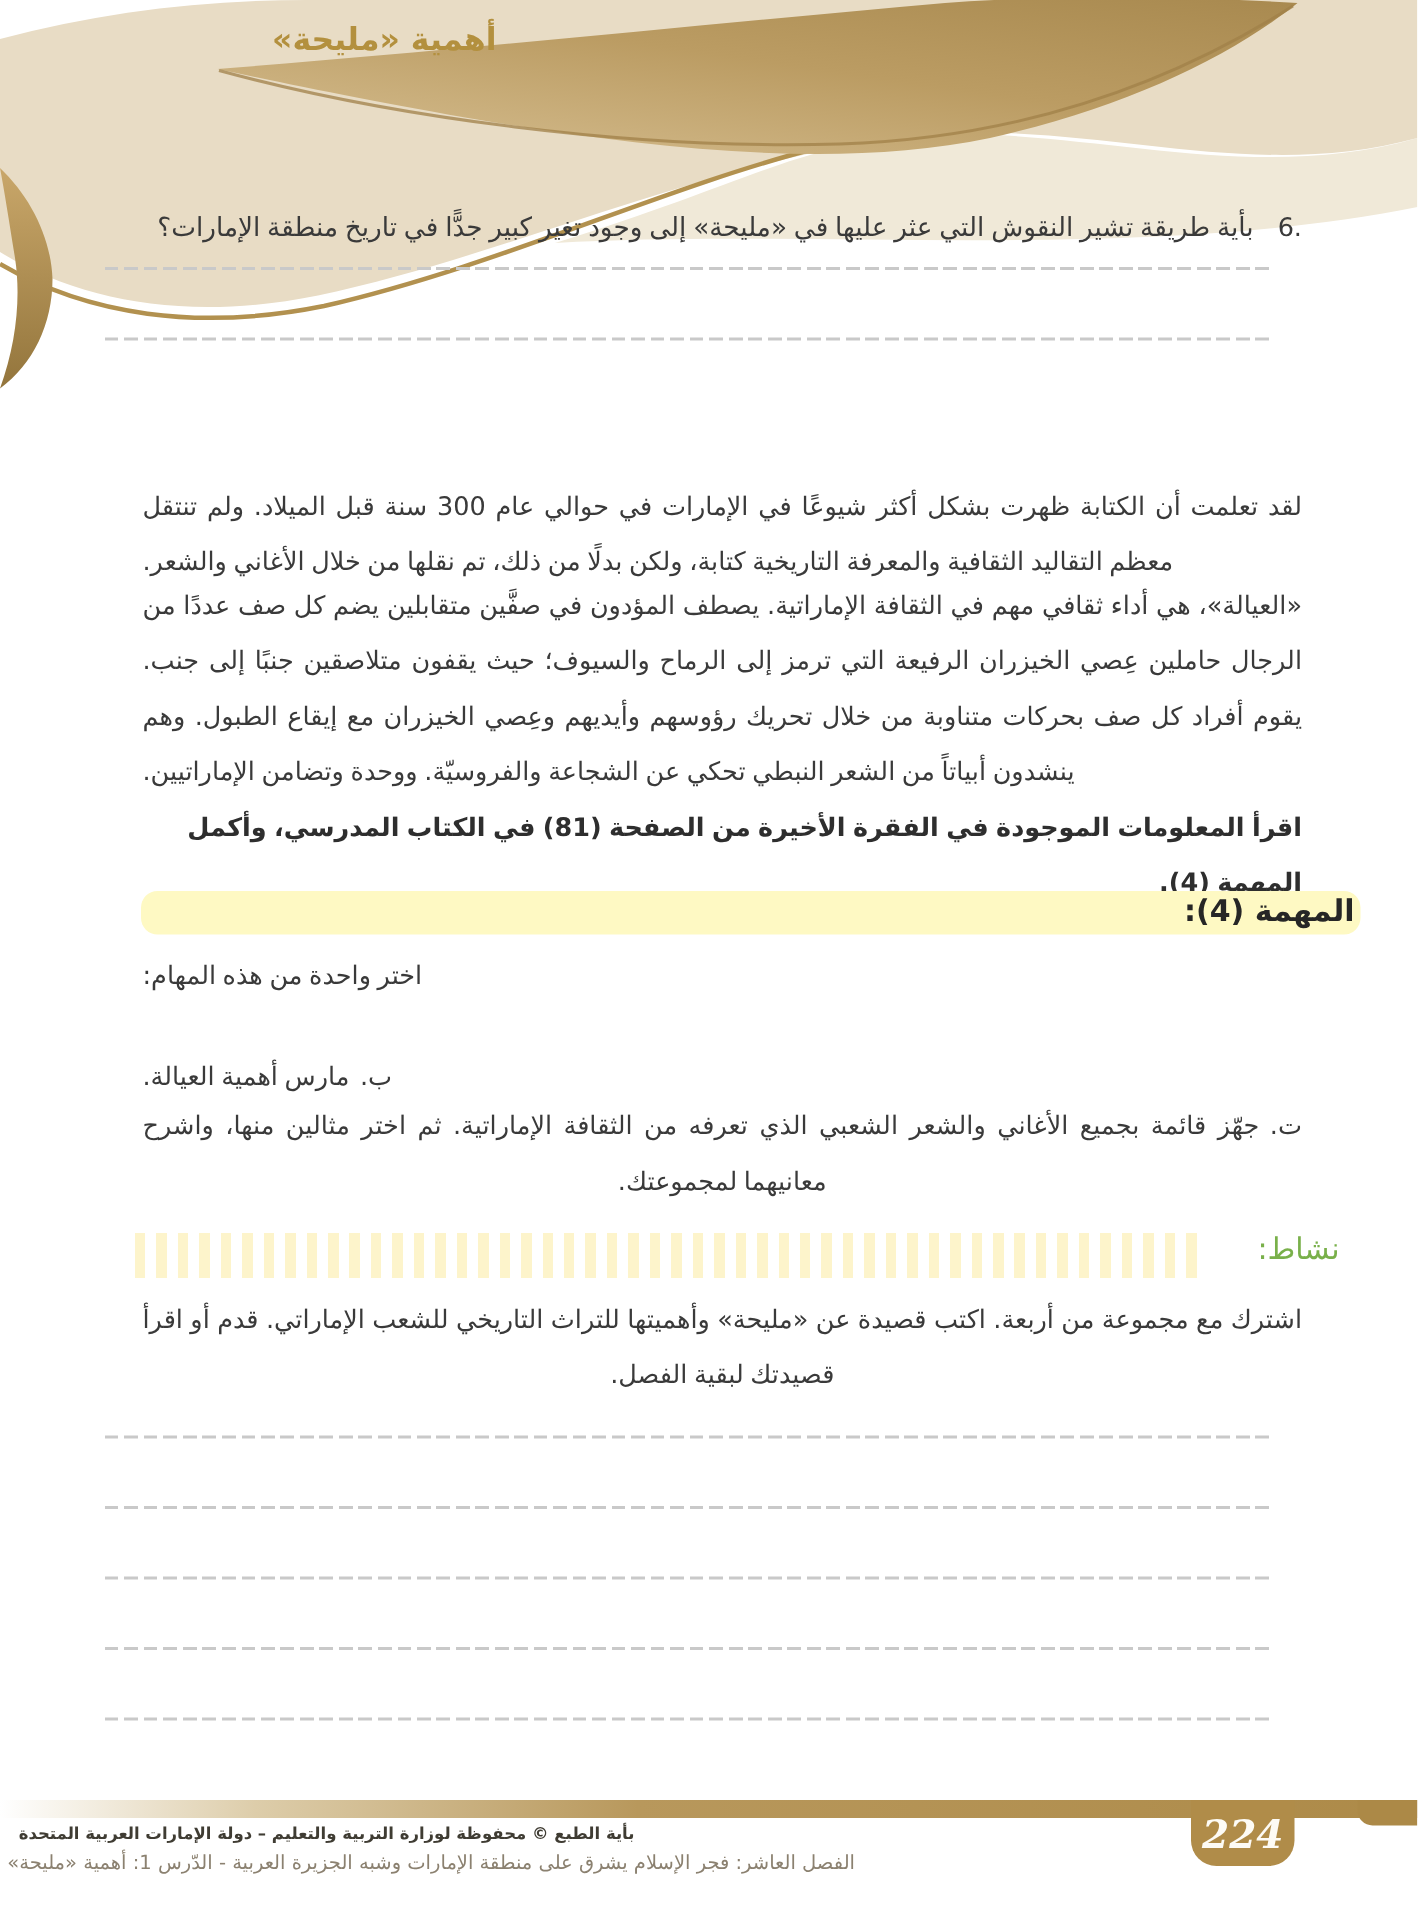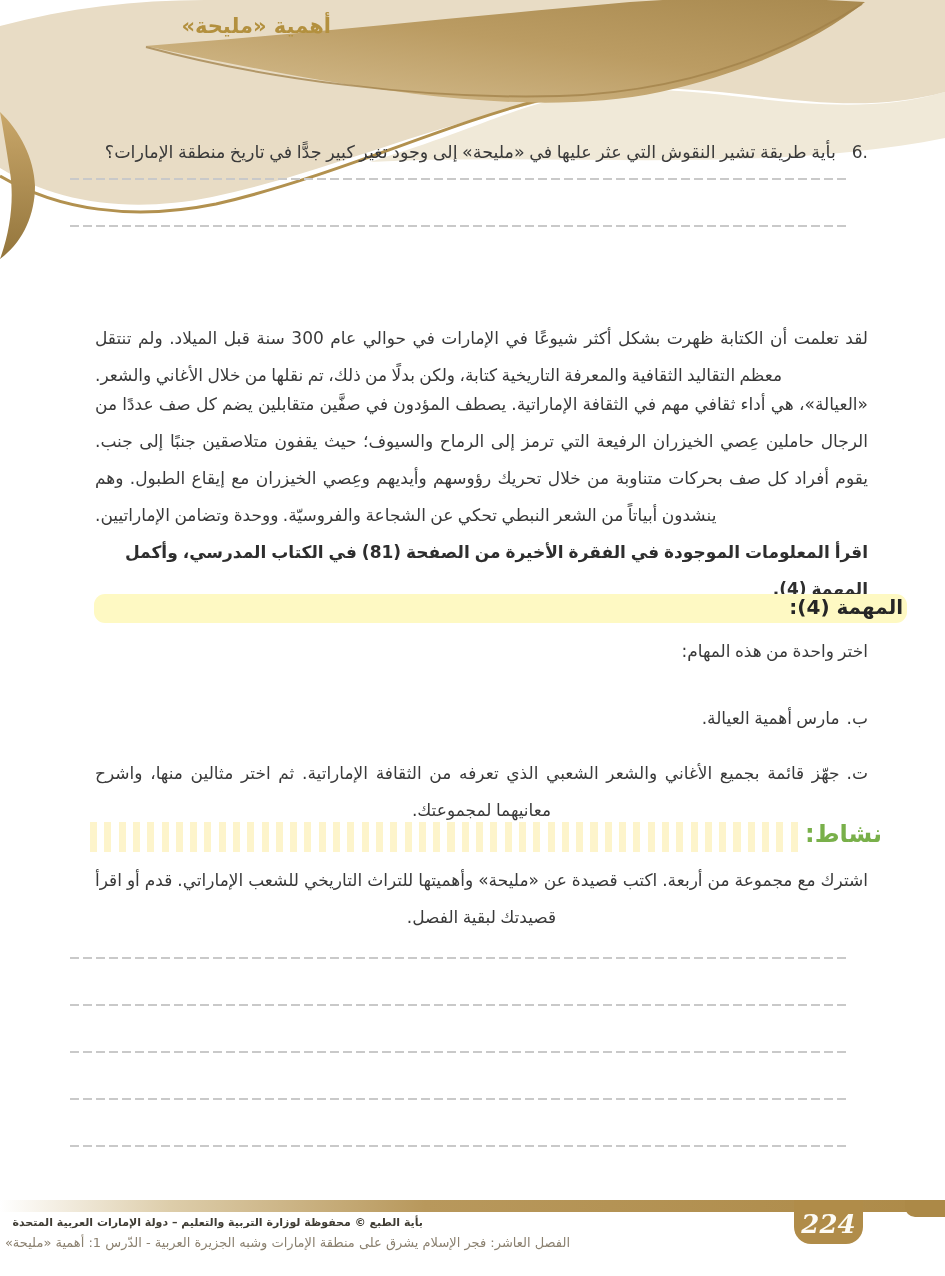--- a/index.html
+++ b/index.html
@@ -11,21 +11,21 @@
   
   .header-wave { position:absolute; top:0; left:0; width:945px; height:260px; }
   .page-title {
     position:absolute; top:14px; right:614px; white-space:nowrap;
     font-size:21px; font-weight:bold; color:#b3903e;
   }
   
   .txt { font-size:17px; line-height:37px; word-spacing:-1px; }
   .para { text-align:justify; text-align-last:left; }
   .para-center-last { text-align:justify; text-align-last:center; }
-  .right { text-align:right; }
+  .right { text-align:left; }
   
   .question { position:absolute; top:108px; right:77px; left:77px; line-height:32px; font-size:17.5px;margin-top:28px; }
   .q-num { direction:ltr; display:inline-block; margin-left:16px; font-size:17px; }
   
   .ans-line {
     position:absolute; left:70px; width:780px; height:2px;
     background:repeating-linear-gradient(90deg,#c9c9c9 0 9px, transparent 9px 13px);
   }
   
   .section-heading {
@@ -42,31 +42,31 @@
     background:#fef9c3;
     border-radius:11px;
   }
   .task-title {
     position:absolute; top:0; right:4px; line-height:27px;
     font-size:20px; font-weight:bold; color:#262626; white-space:nowrap;
   }
   .task-intro { position:absolute; top:633px; right:77px; width:773px; }
   .task-item-a { position:absolute; top:667px; right:77px; width:773px; }
   .task-item-b { position:absolute; top:700px; right:77px; width:773px; }
-  .task-item-t { position:absolute; top:755px; right:77px; width:773px; }
+  .task-item-t { position:absolute; top:733px; right:77px; width:773px; }
   .marker { display:inline-block; margin-left:12px; }
   .marker-tight { display:inline-block; margin-left:7px; }
   
   .activity-stripes {
     position:absolute; top:822px; left:90px; width:712px; height:30px;
     background:repeating-linear-gradient(90deg,#fdf4cb 0 7px,#ffffff 7px 14.3px);
   }
   .activity-title {
-    position:absolute; top:820px; right:63px;
-    font-size:24px; font-weight:bold; color:#79b04a; white-space:nowrap;
+    position:absolute; top:820px; right:52px;
+    font-size:20px; font-weight:normal; color:#79b04a; white-space:nowrap;
   }
   .activity-para { position:absolute; top:862px; right:77px; width:773px; }
   
   .footer-bar {
     position:absolute; top:1200px; left:0; width:945px; height:12px;
     background:linear-gradient(90deg,#ffffff 0%, #ddcdaa 18%, #b8985c 45%, #ad8a48 100%);
   }
   .footer-cap {
     position:absolute; top:1200px; right:0; width:40px; height:17px;
     background:#ac8947; border-radius:0 0 0 10px;

